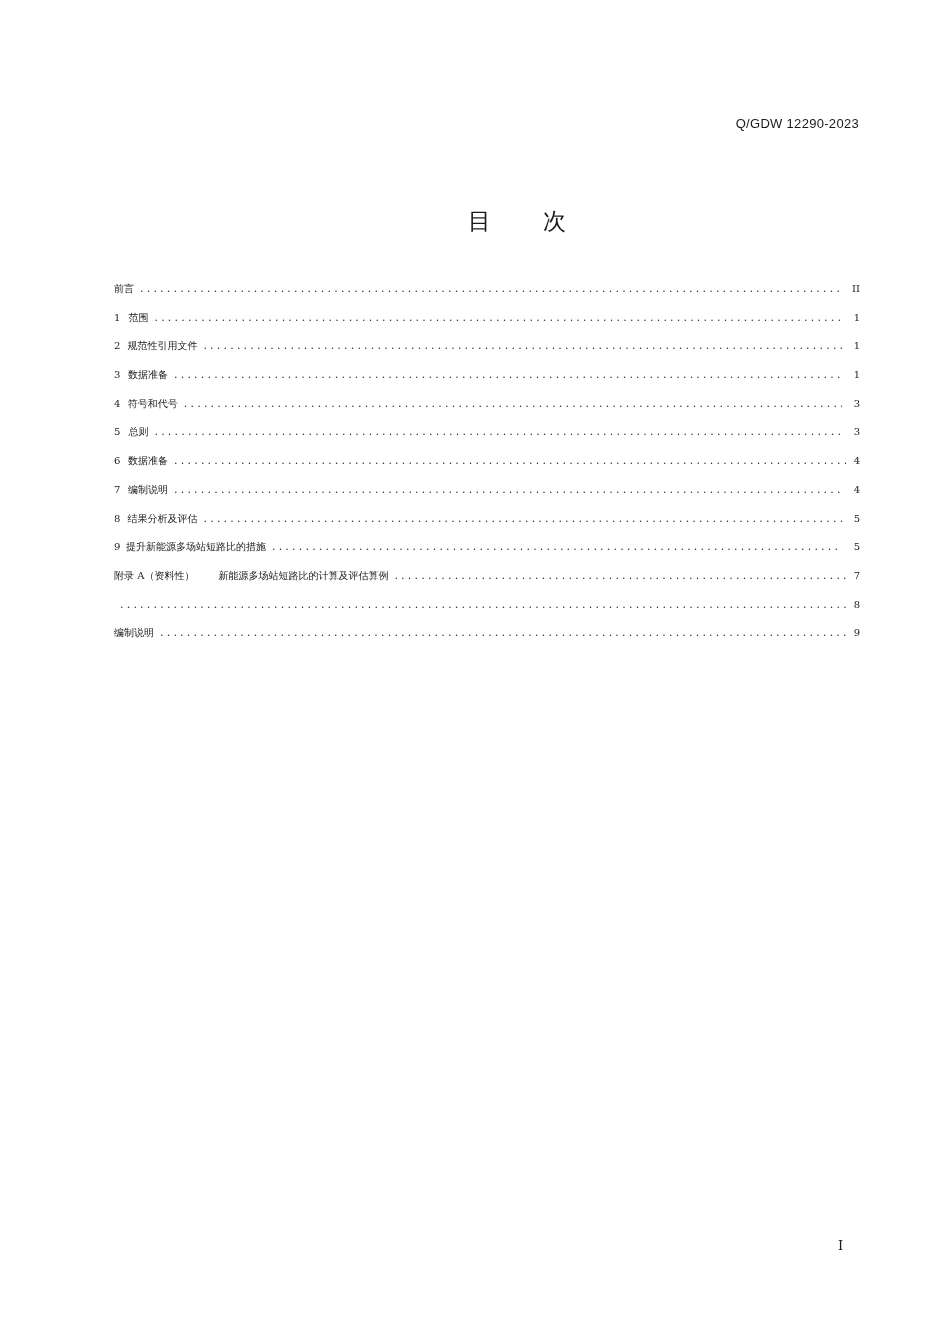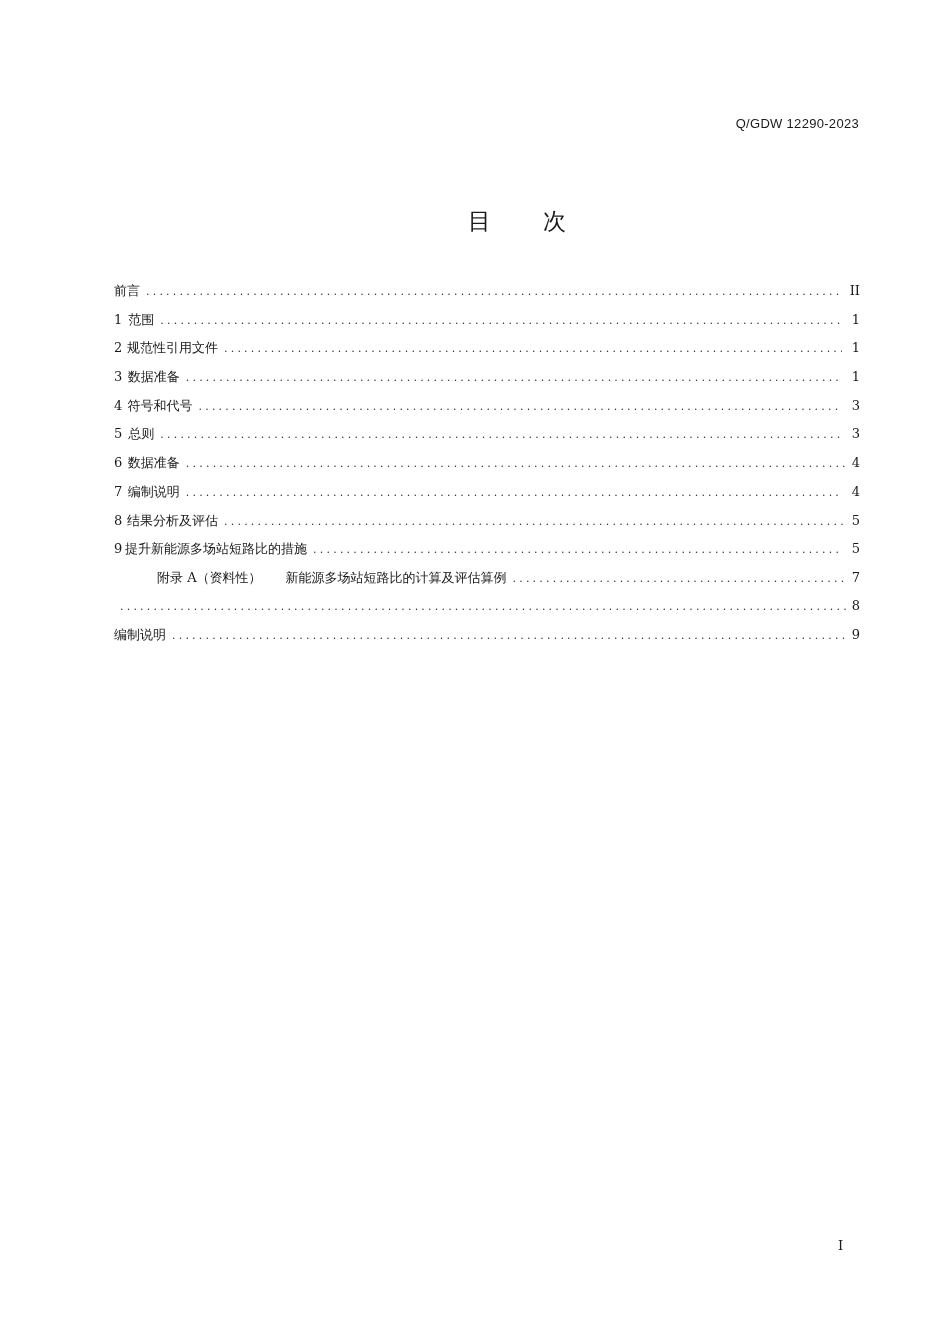--- a/index.html
+++ b/index.html
@@ -5,24 +5,24 @@
     html, body { margin: 0; padding: 0; background: #ffffff; }
     body { width: 950px; height: 1344px; position: relative; overflow: hidden;
       font-family: "DejaVu Serif", "Liberation Serif", serif; color: #1a1a1a; }
     .header-code { position: absolute; top: 116px; right: 91px;
       font-family: Liberation Sans, sans-serif; font-size: 13px; letter-spacing: 0.3px; }
     .title { position: absolute; top: 206px; left: 0; width: 950px; text-align: center;
       font-family: "DejaVu Sans", "Liberation Sans", sans-serif; font-size: 23px; padding-left: 42px; }
     .title span { display: inline-block; }
     .title .gap { width: 52px; }
     .toc { position: absolute; top: 282px; left: 114px; width: 746px; }
-    .toc-row { display: flex; align-items: baseline; height: 28.7px; font-size: 13px; white-space: nowrap; }
+    .toc-row { display: flex; align-items: baseline; height: 28.7px; font-size: 10px; white-space: nowrap; }
     .toc-num { display: inline-block; width: 27px; }
     .toc-text { flex: 0 0 auto; }
-    .toc-text .sub { margin-right: 24px; margin-left: 43px; }
+    .toc-text .sub { margin-right: 24px; }
     .leader { flex: 1 1 auto; overflow: hidden; margin: 0 4px 0 6px; color: #333;
       letter-spacing: 3.2px; font-size: 11px; }
     .leader::before { content: "................................................................................................................................................................................................"; }
     .toc-page { flex: 0 0 auto; width: 14px; text-align: right; }
     .toc-page.tight { width: 10px; }
     .footer-page { position: absolute; top: 1238px; left: 838px; font-size: 13px; }
   </style>
 </head>
 <body>
 

